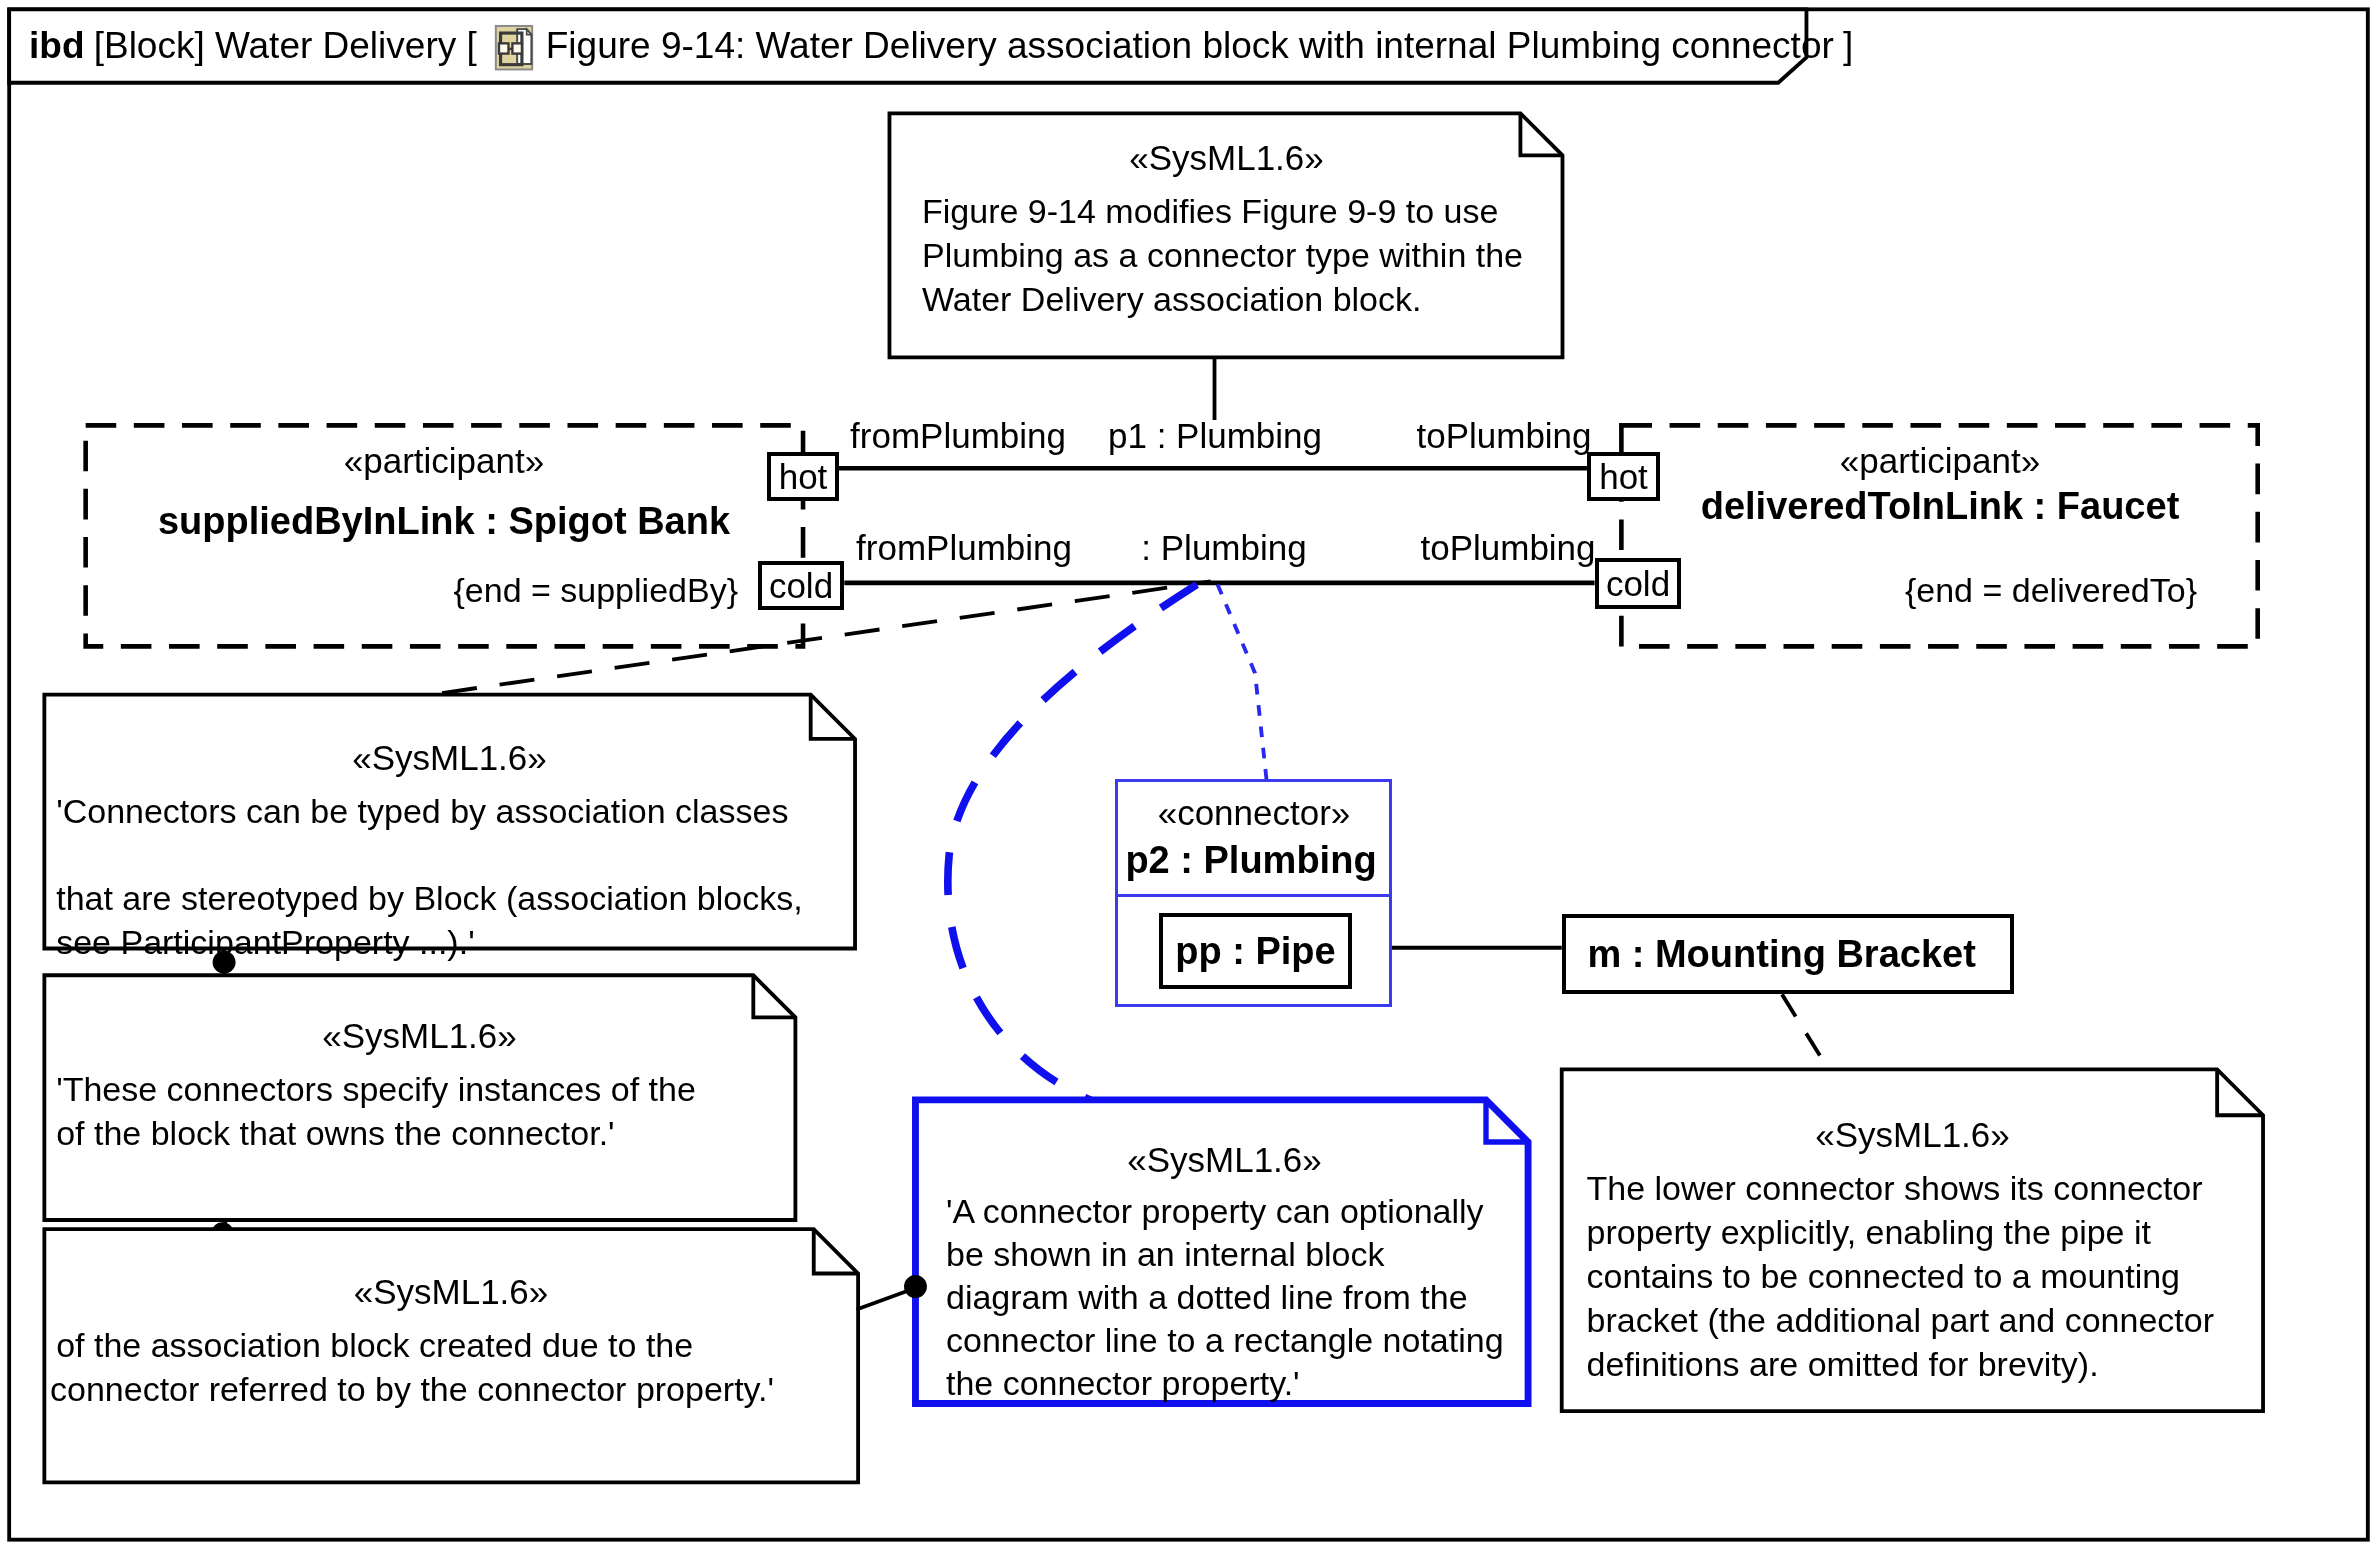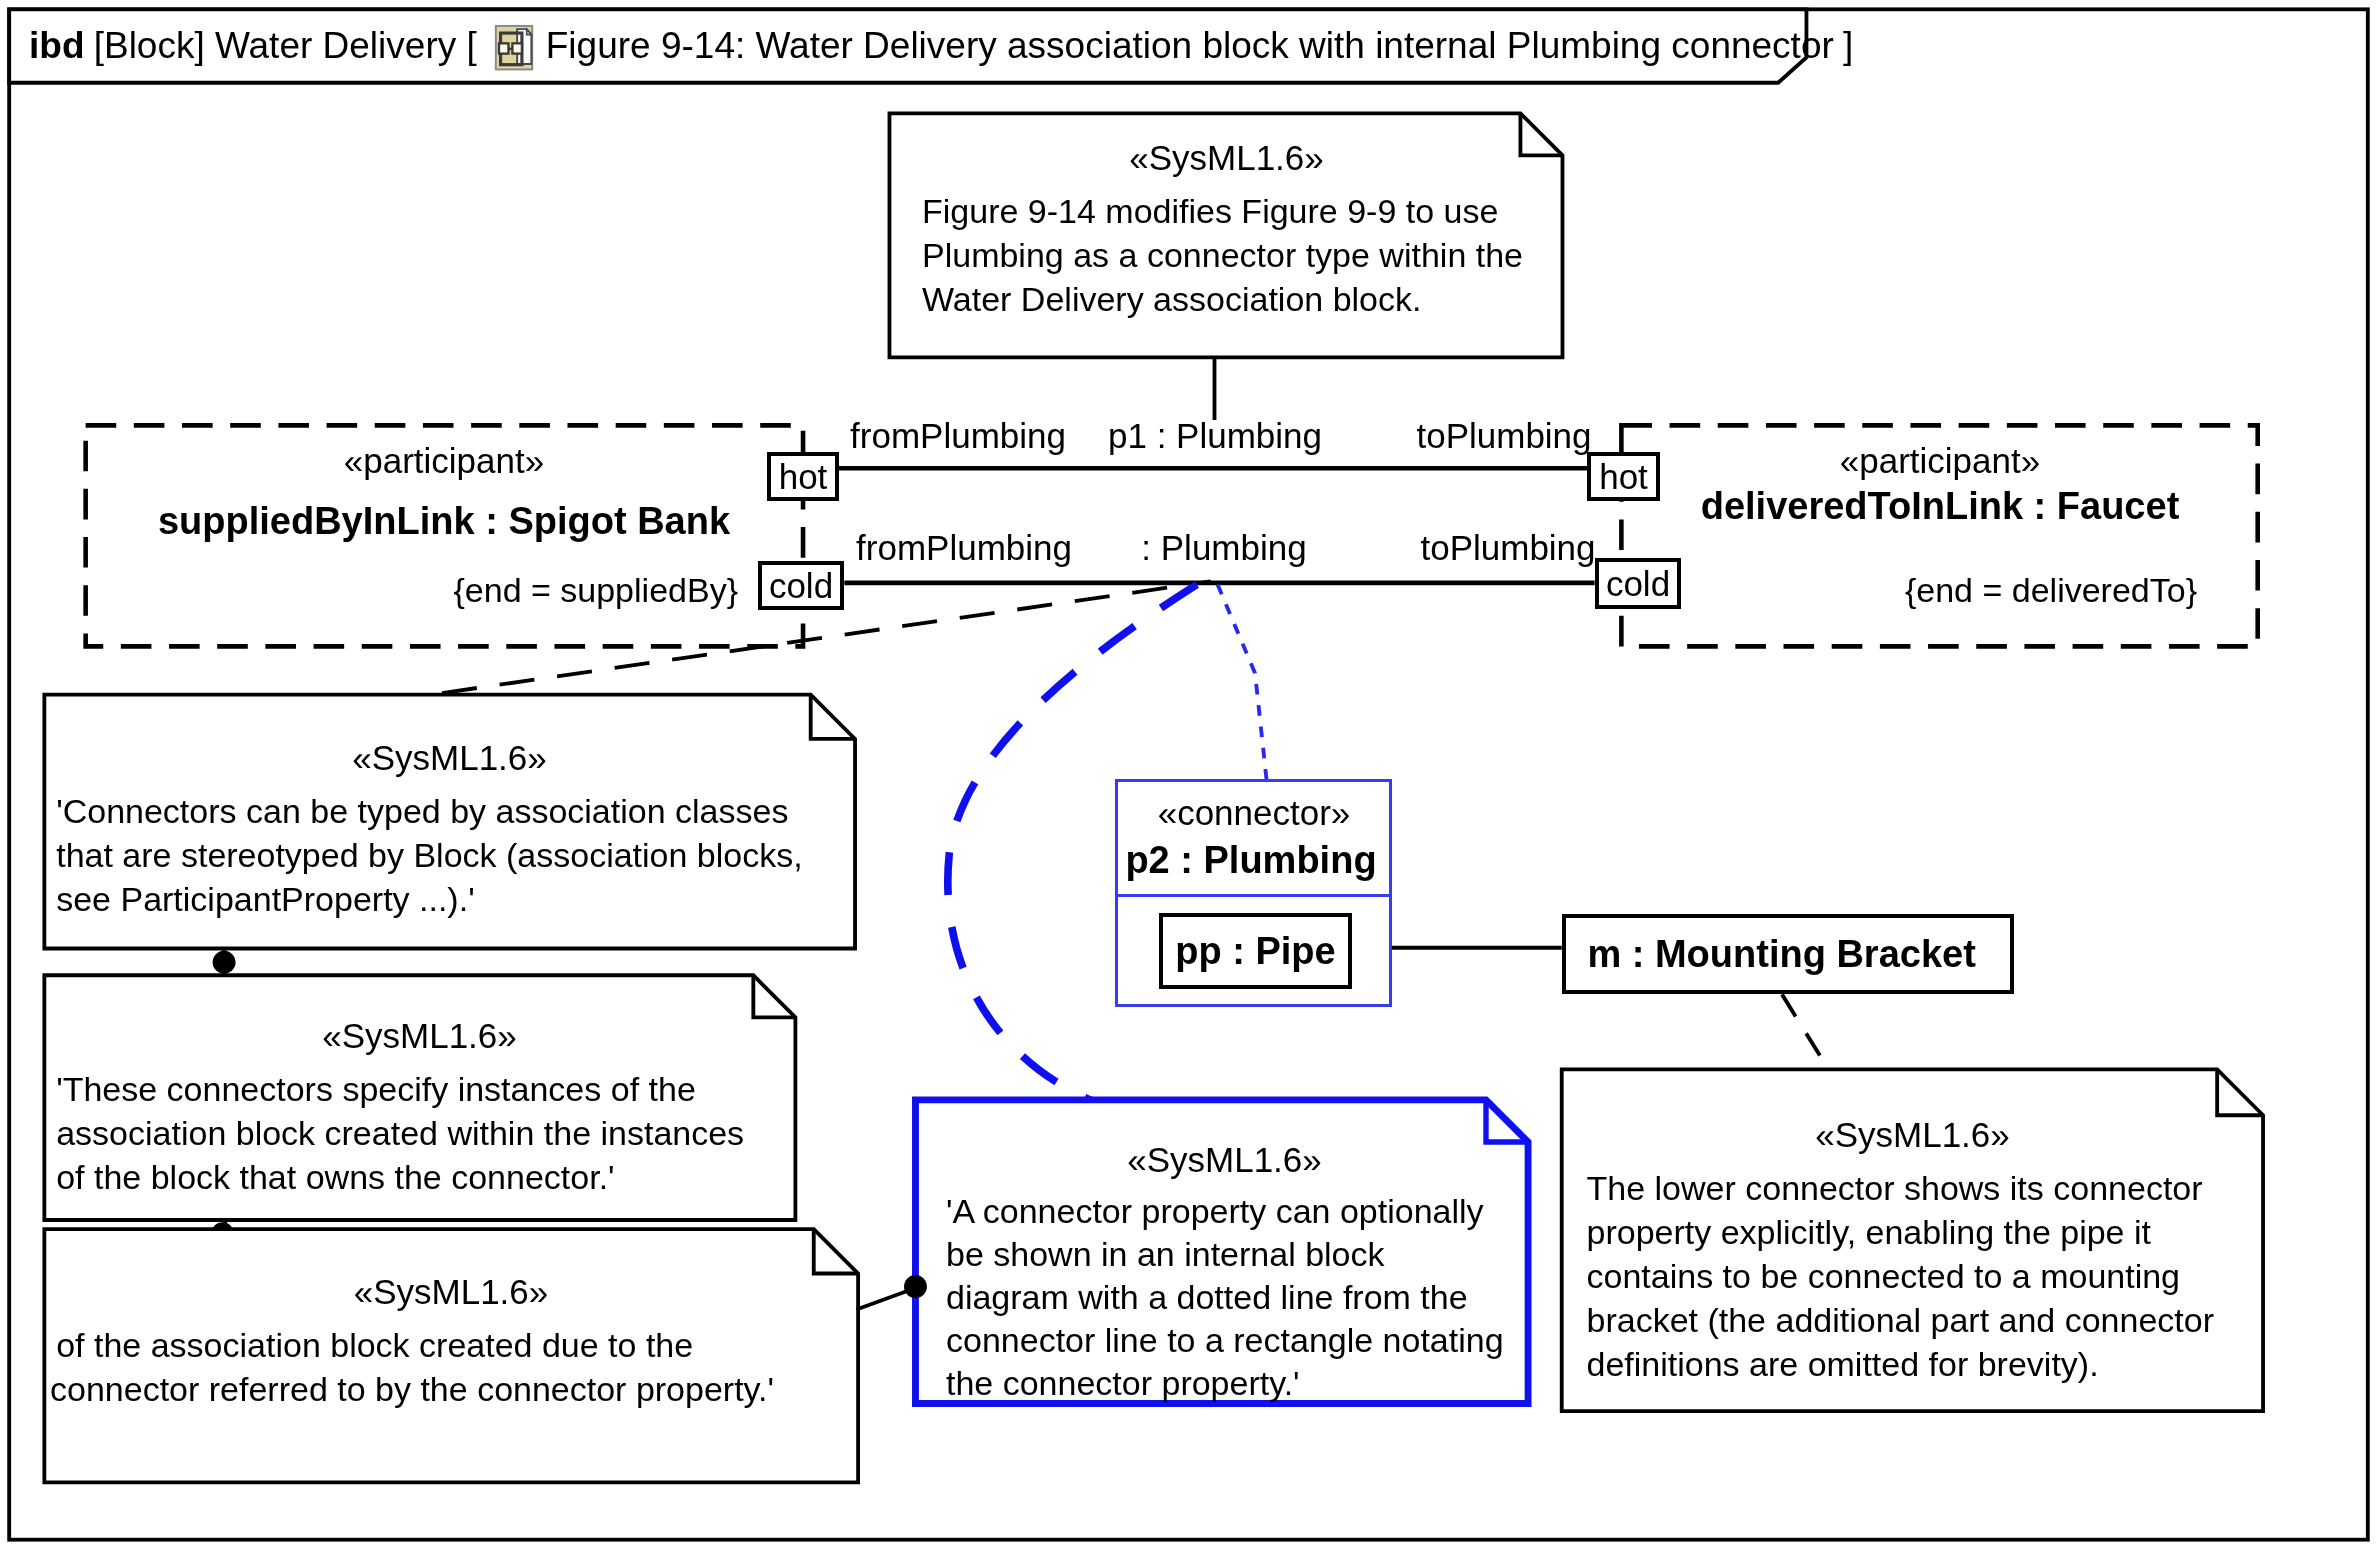--- a/index.html
+++ b/index.html
@@ -131,28 +131,27 @@
   <div class="t c b" style="left:1251px;top:840px;font-size:38px;">p2 : Plumbing</div>
   <div class="box" style="left:1159px;top:913px;width:193px;height:76px;border:4.6px solid #000;
        display:flex;align-items:center;justify-content:center;font-size:38px;font-weight:bold;">pp : Pipe</div>
 
   <div class="box" style="left:1562px;top:914px;width:452px;height:80px;border:4.6px solid #000;
        display:flex;align-items:center;padding-left:21.4px;font-size:38px;font-weight:bold;">m : Mounting Bracket</div>
 
   <div class="note-text" style="left:44px;top:736px;width:811px;">
     <div class="st">«SysML1.6»</div>
     <div class="ln" style="padding-left:12.2px;">'Connectors can be typed by association classes</div>
-    <div class="ln" style="padding-left:12.2px;">that are stereotyped by Block (association blocks,</div>
+    <div class="ln" style="padding-left:12.2px;margin-top:43px;">that are stereotyped by Block (association blocks,</div>
     <div class="ln" style="padding-left:12.2px;">see ParticipantProperty ...).'</div>
   </div>
 
   <div class="note-text" style="left:44px;top:1014px;width:751px;">
     <div class="st">«SysML1.6»</div>
     <div class="ln" style="padding-left:12.2px;">'These connectors specify instances of the</div>
-    <div class="ln" style="padding-left:12.2px;">association block created within the instances</div>
     <div class="ln" style="padding-left:12.2px;">of the block that owns the connector.'</div>
   </div>
 
   <div class="note-text" style="left:44px;top:1270px;width:814px;">
     <div class="st">«SysML1.6»</div>
     <div class="ln" style="padding-left:12.2px;">of the association block created due to the</div>
     <div class="ln" style="padding-left:6px;">connector referred to by the connector property.'</div>
   </div>
 
   <div class="note-text" style="left:926px;top:1138px;width:597px;">

